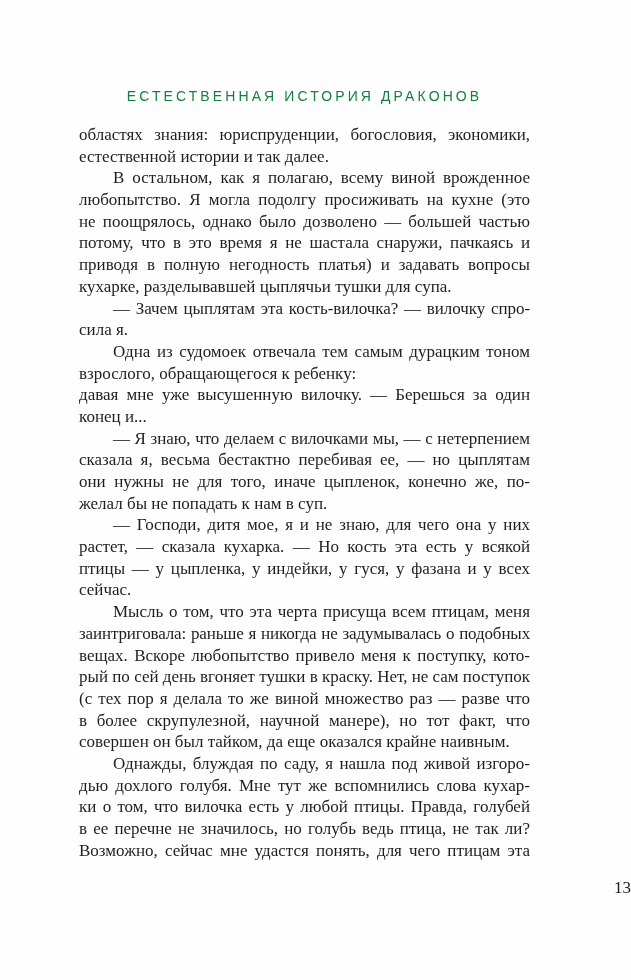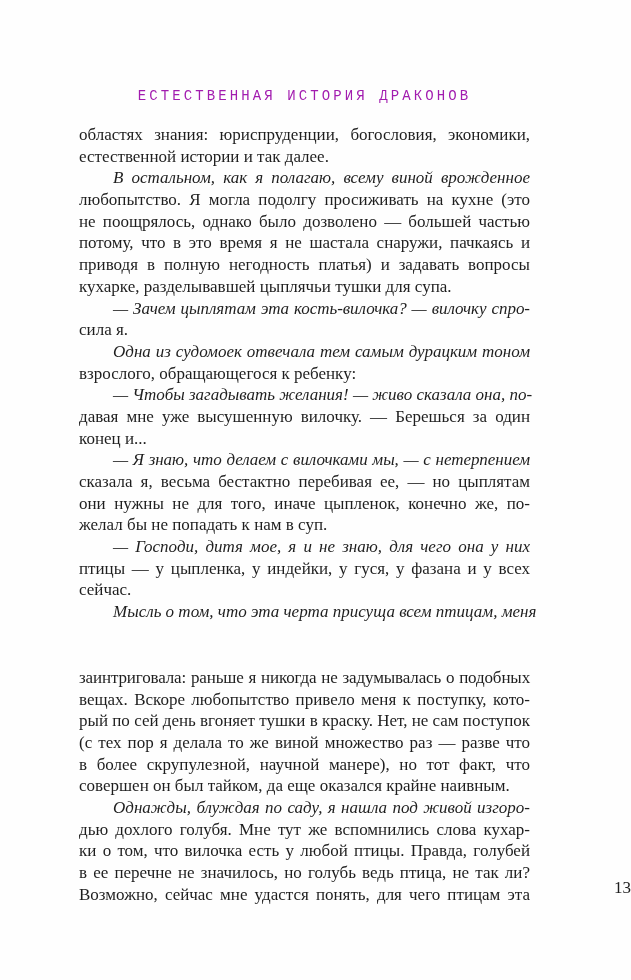--- a/index.html
+++ b/index.html
@@ -1,34 +1,34 @@
 <!DOCTYPE html>
 <html><head>
   <meta charset="utf-8">
   <style>
     html, body { margin: 0; padding: 0; background: #ffffff; }
     body { width: 631px; height: 980px; position: relative; overflow: hidden; }
     .page { position: absolute; left: 0; top: 0; width: 631px; height: 980px; background: #fefefe; }
     .running-head {
       position: absolute; top: 88px; left: 79px; width: 451px;
       text-align: center;
-      font-family: Liberation Mono, monospace;
-      font-size: 14px; letter-spacing: 3.1px; color: #a21caf;
+      font-family: Liberation Sans, sans-serif;
+      font-size: 14px; letter-spacing: 3.1px; color: #15803d;
     }
     .body-text {
       position: absolute; top: 124px; left: 79px; width: 451px;
       font-family: "Liberation Serif", serif;
       font-size: 17px; line-height: 21.7px; color: #1e1e1e;
     }
     .line {
       display: block; white-space: nowrap; text-align: justify; text-align-last: justify;
       height: 21.7px; overflow: visible;
     }
     .line.last { text-align-last: left; }
-    .line.indent { padding-left: 34px; font-style: italic; }
+    .line.indent { padding-left: 34px; }
     .page-number {
       position: absolute; top: 878px; left: 0; width: 631px; text-align: right;
       font-family: "Liberation Serif", serif; font-size: 17px; color: #1e1e1e;
       padding-left: 0;
     }
   </style>
 </head>
 <body>
 
 <div class="page">
@@ -39,32 +39,32 @@
       <span class="line indent">В остальном, как я полагаю, всему виной врожденное</span>
       <span class="line">любопытство. Я могла подолгу просиживать на кухне (это</span>
       <span class="line">не поощрялось, однако было дозволено — большей частью</span>
       <span class="line">потому, что в это время я не шастала снаружи, пачкаясь и</span>
       <span class="line">приводя в полную негодность платья) и задавать вопросы</span>
       <span class="line last">кухарке, разделывавшей цыплячьи тушки для супа.</span>
       <span class="line indent" style="letter-spacing: -0.0459559px;">— Зачем цыплятам эта кость-вилочка? — вилочку спро-</span>
       <span class="line last">сила я.</span>
       <span class="line indent">Одна из судомоек отвечала тем самым дурацким тоном</span>
       <span class="line last">взрослого, обращающегося к ребенку:</span>
-      <span class="line indent">— Чтобы загадывать желания! — живо сказала она, по-</span>
       <span class="line">давая мне уже высушенную вилочку. — Берешься за один</span>
       <span class="line last">конец и...</span>
       <span class="line indent" style="letter-spacing: -0.0561899px;">— Я знаю, что делаем с вилочками мы, — с нетерпением</span>
       <span class="line">сказала я, весьма бестактно перебивая ее, — но цыплятам</span>
       <span class="line">они нужны не для того, иначе цыпленок, конечно же, по-</span>
       <span class="line last">желал бы не попадать к нам в суп.</span>
       <span class="line indent">— Господи, дитя мое, я и не знаю, для чего она у них</span>
+      <span class="line">растет, — сказала кухарка. — Но кость эта есть у всякой</span>
       <span class="line">птицы — у цыпленка, у индейки, у гуся, у фазана и у всех</span>
       <span class="line last">сейчас.</span>
       <span class="line indent">Мысль о том, что эта черта присуща всем птицам, меня</span>
-      <span class="line" style="letter-spacing: -0.13389px; margin-top: 44px;">заинтриговала: раньше я никогда не задумывалась о подобных</span>
+      <span class="line" style="letter-spacing: -0.13389px;">заинтриговала: раньше я никогда не задумывалась о подобных</span>
       <span class="line">вещах. Вскоре любопытство привело меня к поступку, кото-</span>
       <span class="line">рый по сей день вгоняет тушки в краску. Нет, не сам поступок</span>
       <span class="line">(с тех пор я делала то же виной множество раз — разве что</span>
       <span class="line">в более скрупулезной, научной манере), но тот факт, что</span>
       <span class="line last">совершен он был тайком, да еще оказался крайне наивным.</span>
       <span class="line indent">Однажды, блуждая по саду, я нашла под живой изгоро-</span>
       <span class="line">дью дохлого голубя. Мне тут же вспомнились слова кухар-</span>
       <span class="line">ки о том, что вилочка есть у любой птицы. Правда, голубей</span>
       <span class="line">в ее перечне не значилось, но голубь ведь птица, не так ли?</span>
       <span class="line">Возможно, сейчас мне удастся понять, для чего птицам эта</span>

